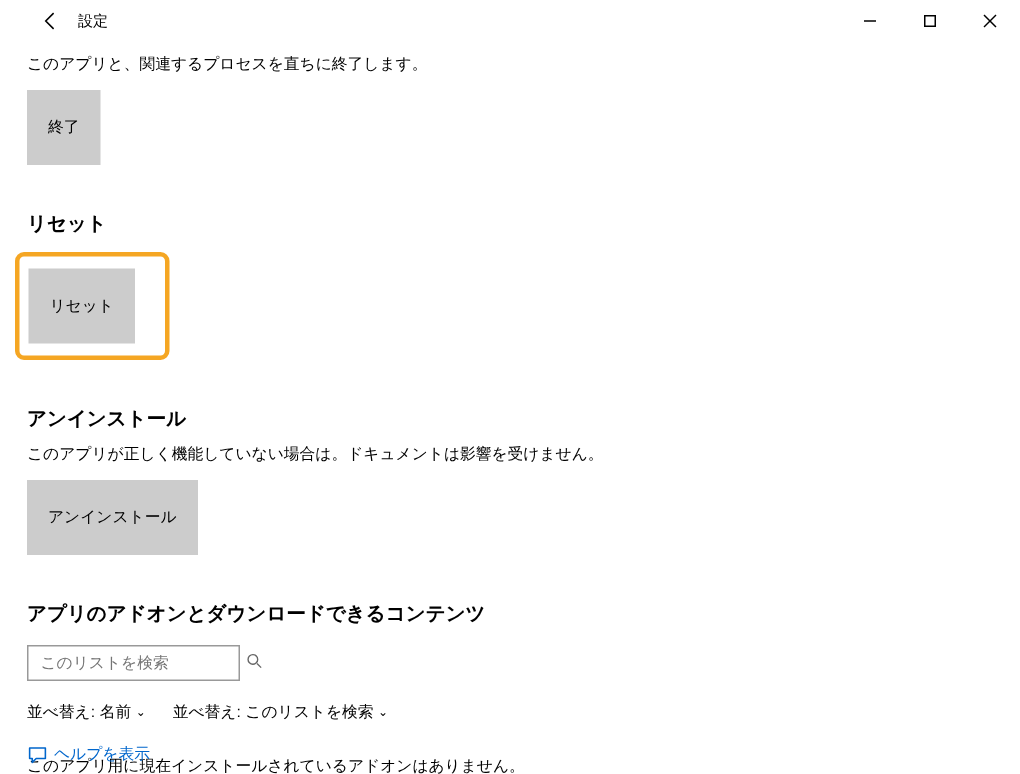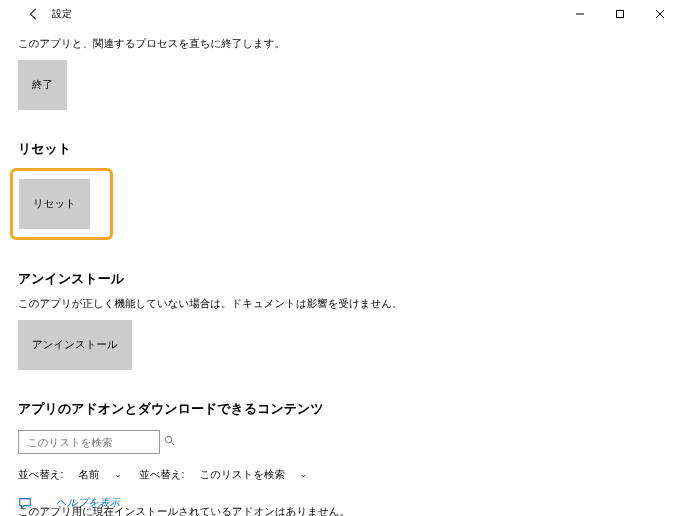--- a/index.html
+++ b/index.html
@@ -104,30 +104,29 @@
     background: transparent;
   }
   .search-icon {
     font-size: 11px; color: #666;
   }
   .sort-row {
     margin-top: 14px;
     font-size: 10.5px;
     display: flex; gap: 18px;
   }
-  .sort-item { display: flex; align-items: center; gap: 15px; cursor: pointer; text-align: center; }
+  .sort-item { display: flex; align-items: center; gap: 3px; cursor: pointer; text-align: center; }
   .chev { font-size: 8px; }
   .footer-link {
     position: absolute;
     bottom: 14px; left: 18px;
-    display: flex; align-items: center; gap: 24px;
+    display: flex; align-items: center; gap: 4px;
     color: #0066cc;
     font-size: 10.5px;
     cursor: pointer;
-    font-style: italic;
   }
   .chat-icon {
     width: 14px; height: 14px;
   }
 </style>
 </head>
 <body>
 
 <div class="titlebar">
   <div class="back-arrow">

